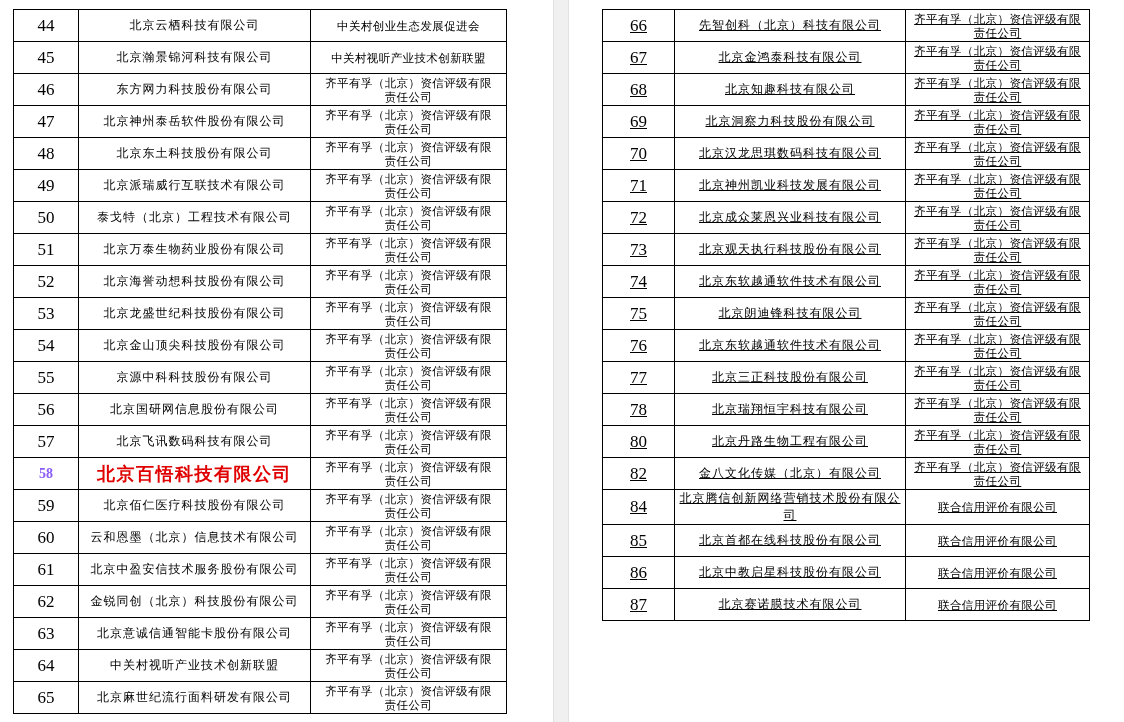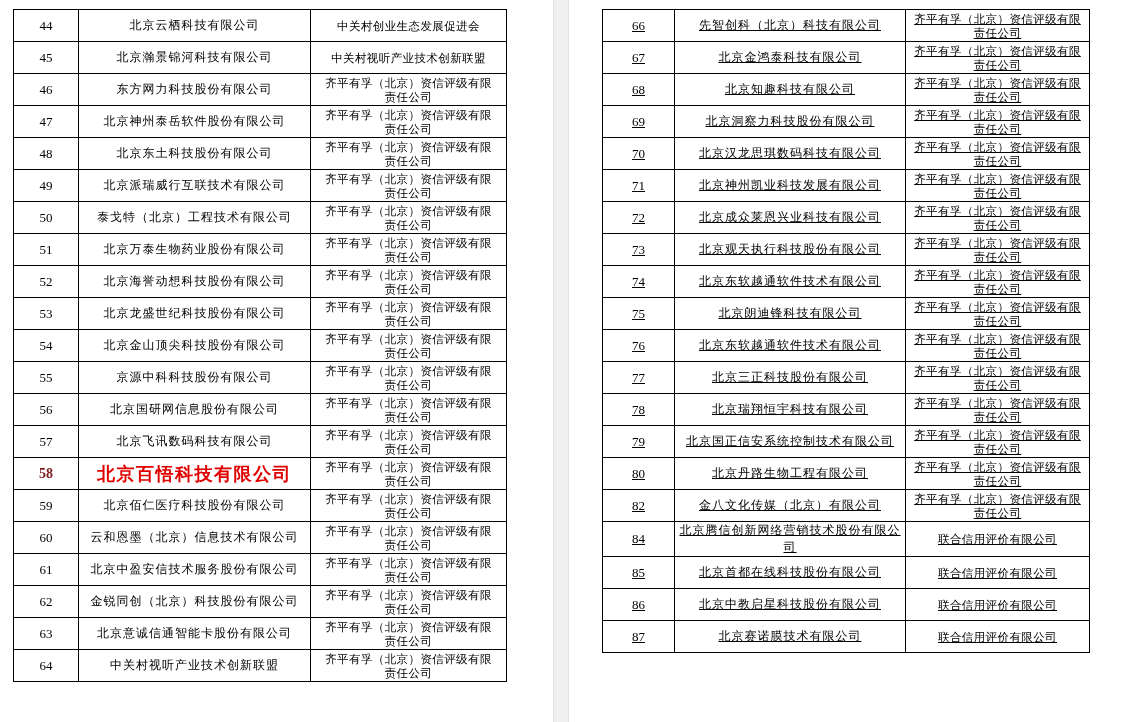--- a/index.html
+++ b/index.html
@@ -33,35 +33,35 @@
     border: 1px solid #000000;
     text-align: center;
     vertical-align: middle;
     padding: 0 2px;
     overflow: hidden;
   }
   table.doc-table tr { height: 32px; }
   #table-left  { left: 13px;  top: 9px;  width: 493px; }
   #table-right { left: 602px; top: 9px;  width: 487px; text-decoration: underline; }
   td.col-no {
-    font-size: 13px;
+    font-size: 17px;
     font-family: "Liberation Serif", "DejaVu Serif", serif;
   }
   td.col-company {
     font-size: 12px;
     letter-spacing: 1px;
     margin-left: 8px;
   }
   td.col-agency {
     font-size: 11.5px;
     letter-spacing: 0.4px;
     line-height: 14px;
   }
   tr.highlight td.col-no {
-    color: #7f1d1d;
+    color: #8b5cf6;
     font-weight: bold;
     font-size: 14px;
   }
   tr.highlight td.col-company {
     color: #e00000;
     font-weight: bold;
     font-size: 18px;
     letter-spacing: 1.5px;
   }
 </style>
@@ -175,20 +175,25 @@
       <tr>
         <td class="col-no">63</td>
         <td class="col-company">北京意诚信通智能卡股份有限公司</td>
         <td class="col-agency">齐平有孚（北京）资信评级有限<br>责任公司</td>
       </tr>
       <tr>
         <td class="col-no">64</td>
         <td class="col-company">中关村视听产业技术创新联盟</td>
         <td class="col-agency">齐平有孚（北京）资信评级有限<br>责任公司</td>
       </tr>
+      <tr>
+        <td class="col-no">65</td>
+        <td class="col-company">北京麻世纪流行面料研发有限公司</td>
+        <td class="col-agency">齐平有孚（北京）资信评级有限<br>责任公司</td>
+      </tr>
     </tbody>
 </table>
 
 <table class="doc-table" id="table-right">
   <colgroup>
     <col style="width:72px">
     <col style="width:231px">
     <col style="width:184px">
   </colgroup>
   <tbody>
@@ -251,25 +256,20 @@
         <td class="col-no">77</td>
         <td class="col-company">北京三正科技股份有限公司</td>
         <td class="col-agency">齐平有孚（北京）资信评级有限<br>责任公司</td>
       </tr>
       <tr>
         <td class="col-no">78</td>
         <td class="col-company">北京瑞翔恒宇科技有限公司</td>
         <td class="col-agency">齐平有孚（北京）资信评级有限<br>责任公司</td>
       </tr>
       <tr>
-        <td class="col-no">79</td>
-        <td class="col-company">北京国正信安系统控制技术有限公司</td>
-        <td class="col-agency">齐平有孚（北京）资信评级有限<br>责任公司</td>
-      </tr>
-      <tr>
         <td class="col-no">80</td>
         <td class="col-company">北京丹路生物工程有限公司</td>
         <td class="col-agency">齐平有孚（北京）资信评级有限<br>责任公司</td>
       </tr>
       <tr>
         <td class="col-no">82</td>
         <td class="col-company">金八文化传媒（北京）有限公司</td>
         <td class="col-agency">齐平有孚（北京）资信评级有限<br>责任公司</td>
       </tr>
       <tr>

